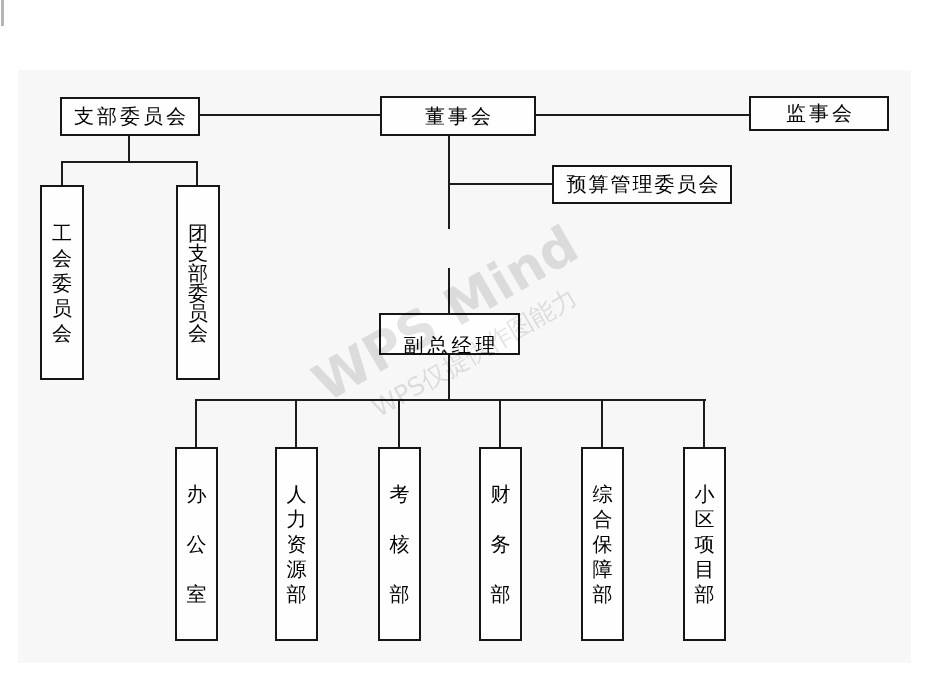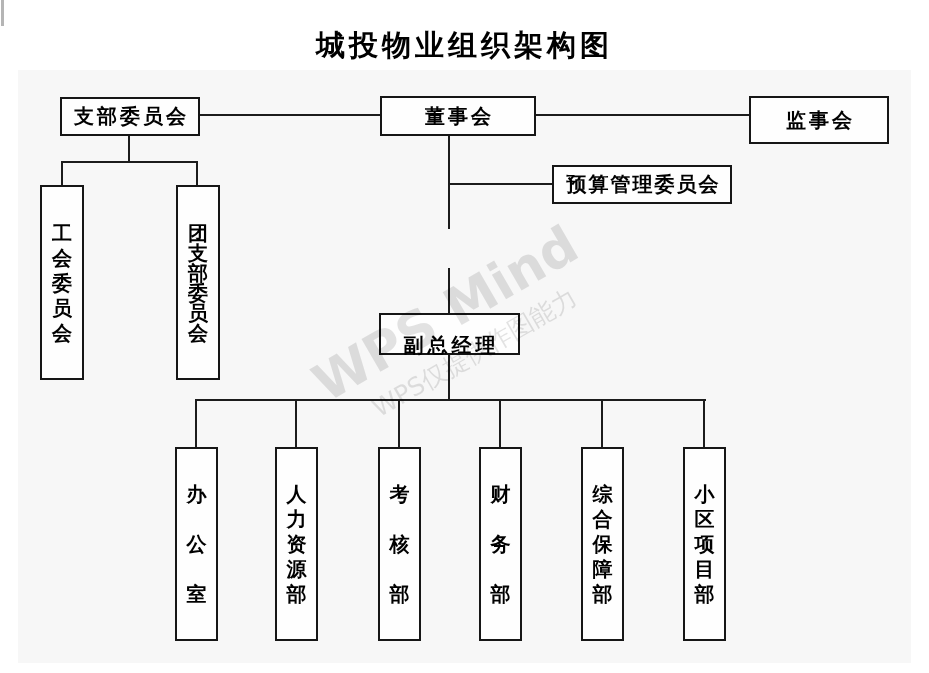--- a/index.html
+++ b/index.html
@@ -36,21 +36,20 @@
     border: 2px solid #161616;
     box-sizing: border-box;
     display: flex; align-items: center; justify-content: center;
     z-index: 2;
   }
   .box .lbl {
     font-size: 20px;
     letter-spacing: 3px;
     text-indent: 3px;
     white-space: nowrap;
-    font-weight: bold;
   }
   .box .vtext {
     display: flex; flex-direction: column;
     justify-content: space-between; align-items: center;
     height: 120px;
     letter-spacing: 0; text-indent: 0;
     line-height: 1;
   }
   .box .vtext span { font-size: 20px; }
 
@@ -70,21 +69,20 @@
   .watermark .wm-line1 { font-size: 52px; font-weight: bold; white-space: nowrap; }
   .watermark .wm-line2 { font-size: 25px; margin-left: 38px; margin-top: 2px; white-space: nowrap; }
 </style>
 </head>
 <body>
 
 <div class="screen">
 
   <div class="corner-tick"></div>
 
-  <div class="title">城投物业组织架构图</div>
 
   <div class="canvas"></div>
 
   <div class="hline" style="left:200px; top:114px; width:180px;"></div>
   <div class="hline" style="left:520px; top:114px; width:229px;"></div>
   <div class="vline" style="left:128px; top:135px; height:28px;"></div>
   <div class="hline" style="left:61px;  top:161px; width:137px;"></div>
   <div class="vline" style="left:61px;  top:161px; height:25px;"></div>
   <div class="vline" style="left:196px; top:161px; height:25px;"></div>
   <div class="vline" style="left:448px; top:135px; height:94px;"></div>
@@ -98,21 +96,21 @@
   <div class="vline" style="left:499px; top:399px; height:48px;"></div>
   <div class="vline" style="left:601px; top:399px; height:48px;"></div>
   <div class="vline" style="left:703px; top:399px; height:48px;"></div>
 
   <div class="box" style="left:60px; top:97px; width:140px; height:39px;">
     <span class="lbl">支部委员会</span>
   </div>
   <div class="box" style="left:380px; top:96px; width:156px; height:40px;">
     <span class="lbl">董事会</span>
   </div>
-  <div class="box" style="left:749px; top:96px; width:140px; height:48px;">
+  <div class="box" style="left:749px; top:96px; width:140px; height:35px;">
     <span class="lbl">监事会</span>
   </div>
 
   <div class="box" style="left:552px; top:165px; width:180px; height:39px;">
     <span class="lbl" style="letter-spacing:2px;">预算管理委员会</span>
   </div>
   <div class="box" style="left:379px; top:313px; width:141px; height:42px;">
     <span class="lbl" style="letter-spacing:4px;text-indent:4px;margin-top:22px;">副总经理</span>
   </div>
 

